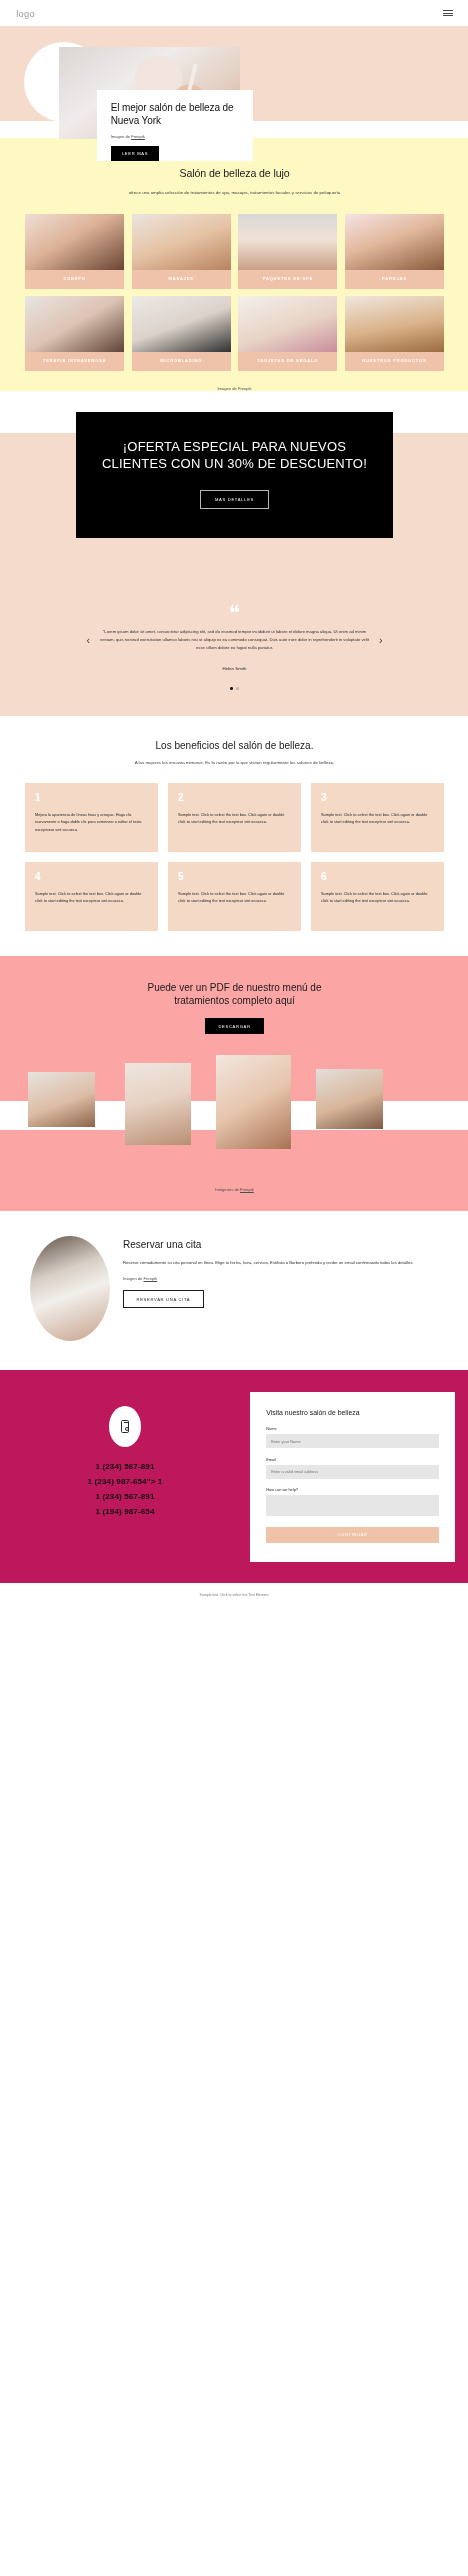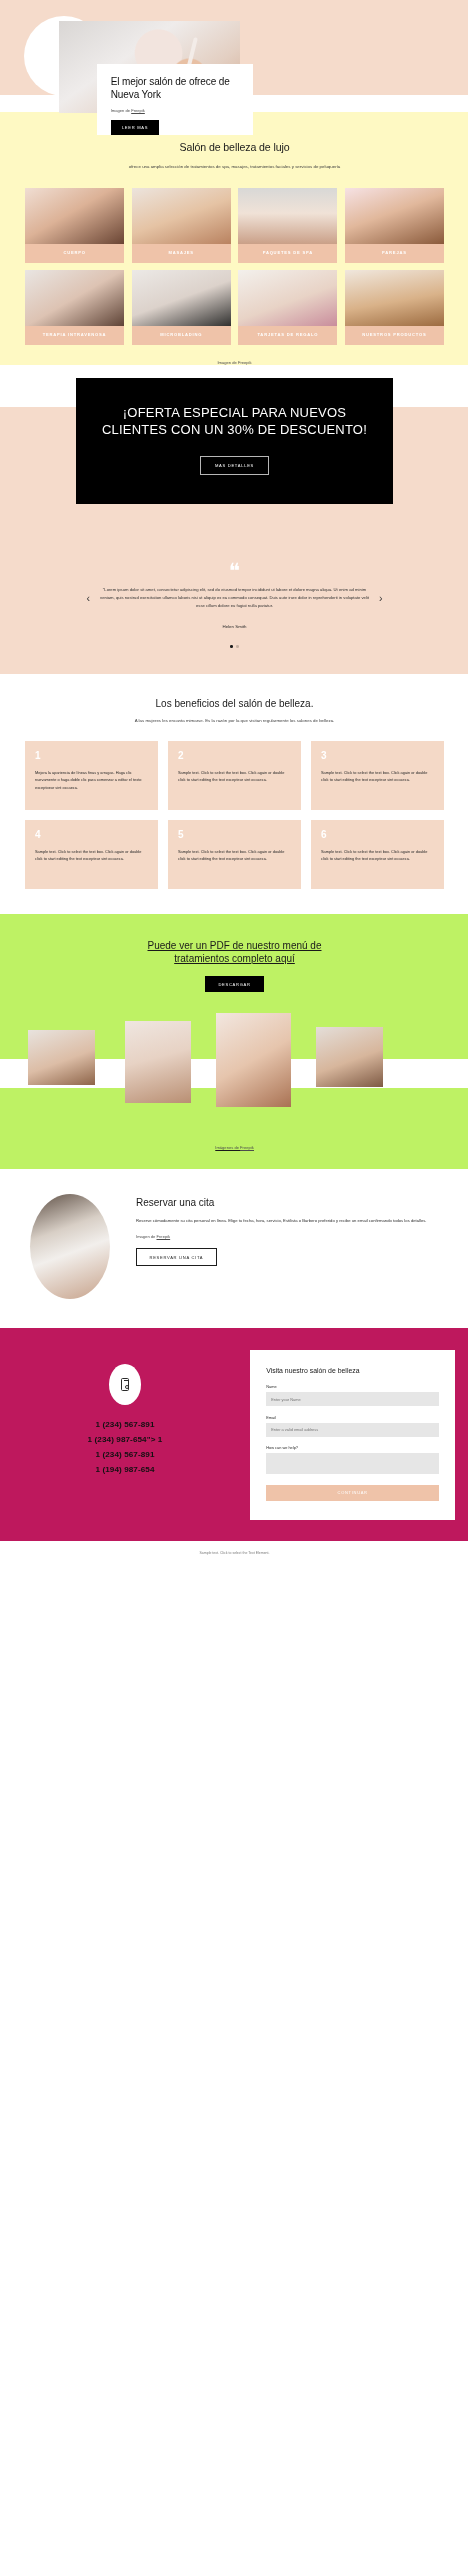--- a/index.html
+++ b/index.html
@@ -92,21 +92,21 @@
   .im4{background:linear-gradient(160deg,#f6e2e4 0%,#e1b89c 45%,#8a5a3b 100%);}
   .im5{background:linear-gradient(150deg,#e9e5e2 0%,#ddc3b3 50%,#5e4336 100%);}
   .im6{background:linear-gradient(160deg,#ece9e6 0%,#dcd2cb 50%,#30302f 100%);}
   .im7{background:linear-gradient(160deg,#f3f0ec 0%,#e8d3c6 55%,#c98d9c 100%);}
   .im8{background:linear-gradient(170deg,#f0e7dd 0%,#d9b289 55%,#9c6b40 100%);}
 
   
   .offer-wrap { position: relative; background:#fff; padding-top: 12.5px; }
   .offer-band { position:absolute; left:0; top:42px; width:469px; height:154px; background:#f5dbcb; }
   .offer-box {
-    position: relative; z-index:2; width: 317px; margin: 0 auto;
+    position: relative; z-index:2; width: 317px; margin: 8px auto;
     background:#000; color:#fff; text-align:center; padding: 27.5px 25px 29px;
   }
   .offer-title { font-size: 13px; line-height:1.3; font-weight:400; letter-spacing:0.2px;}
   .btn-outline {
     display:inline-block; margin-top: 17.5px; border:0.6px solid #b6b6b6; color:#fff;
     background:transparent; font-size: 4.1px; letter-spacing:0.7px; padding:5.6px 13.7px;
     cursor:pointer;
   }
 
   
@@ -130,35 +130,35 @@
     padding: 0 25px; margin-top: 16.2px;
   }
   .ben-card {
     background:#f4d9c7; text-align:left; padding: 10px 10px 13.7px;
     min-height: 69px;
   }
   .ben-num { font-size: 10px; color:#fff; font-weight:700; line-height:1; }
   .ben-text { font-size: 3.9px; line-height:1.95; color:#272727; margin-top: 8.1px;}
 
   
-  .pdf { background:#bef264; padding: 25px 0 0; text-align:center;text-decoration:underline;}
+  .pdf { background:#fca5a5; padding: 25px 0 0; text-align:center;}
   .pdf h2 { font-size:10px; font-weight:400; line-height:1.32; width: 225px; margin: 0 auto;}
   .gallery {
     position: relative; margin-top: 21px; height: 125px;
   }
   .band-white { position:absolute; left:0; top:46px; width:469px; height:29px; background:#fff;}
   .g { position:absolute; }
   .g1 { left:28px; top:16.2px; width:67px; height:55px; background:linear-gradient(160deg,#e8e3de 0%,#dcbda6 55%,#8d6449 100%);}
   .g2 { left:125px; top:7.5px; width:66px; height:82px; background:linear-gradient(165deg,#efe6e0 0%,#e7d2c4 45%,#b98f73 100%);}
   .g3 { left:216px; top:0px; width:75px; height:94px; background:linear-gradient(150deg,#f2e7e0 0%,#e6c5ad 50%,#a97253 100%);}
   .g4 { left:316px; top:13.7px; width:67px; height:60px; background:linear-gradient(160deg,#e4ded9 0%,#d7b69c 55%,#7e5a44 100%);}
   .pdf .credit-center { padding-bottom: 19px; margin-top: 6.2px;}
 
   
-  .book { background:#fff; padding: 25px 0 29px; display:flex; gap: 26px; padding-left: 30px; padding-right: 30px;}
+  .book { background:#fff; padding: 25px 0 29px; display:flex; gap: 13px; padding-left: 30px; padding-right: 30px;}
   .book-oval {
     width: 80px; height: 105px; border-radius: 50%; flex: none;
     background: linear-gradient(160deg,#5b4c42 0%, #d8cfc6 35%, #f2efec 55%, #c6a189 100%);
   }
   .book-body { flex:1; padding-top: 3.7px;}
   .book-body h2 { font-size: 10px; font-weight:400; }
   .book-p { font-size: 4.2px; line-height:2.05; color:#2e2e2e; margin-top: 8.7px;}
   .btn-light {
     display:inline-block; margin-top: 8.7px; border:0.6px solid #1d1d1d; background:transparent;
     color:#1d1d1d; font-size:4.1px; letter-spacing:0.7px; padding:5.6px 12.5px; cursor:pointer;
@@ -191,27 +191,35 @@
 
   
   .footer { background:#fff; text-align:center; padding: 10px 0 11.2px;}
   .footer p { font-size:3.5px; color:#7b7b7b;}
 </style>
 </head>
 <body>
 
 <div class="page">
 
+  <div class="site-header">
+    <div class="logo">logo</div>
+    <div class="burger">
+        <i></i>
+        <i></i>
+        <i></i>
+      </div>
+  </div>
 
   <div class="hero">
     <div class="hero-bg"></div>
     <div class="hero-circle"></div>
     <div class="hero-photo"></div>
     <div class="hero-card">
-      <div class="hero-title">El mejor salón de ofrece de Nueva York</div>
+      <div class="hero-title">El mejor salón de belleza de Nueva York</div>
       <div class="credit">
         <span>Imagen de </span><a href="#">Freepik</a>
       </div>
       <button class="btn-dark">LEER MÁS</button>
     </div>
   </div>
 
   <div class="salon">
     <div class="h2">Salón de belleza de lujo</div>
     <div class="sub">ofrece una amplia selección de tratamientos de spa, masajes, tratamientos faciales y servicios de peluquería</div>

